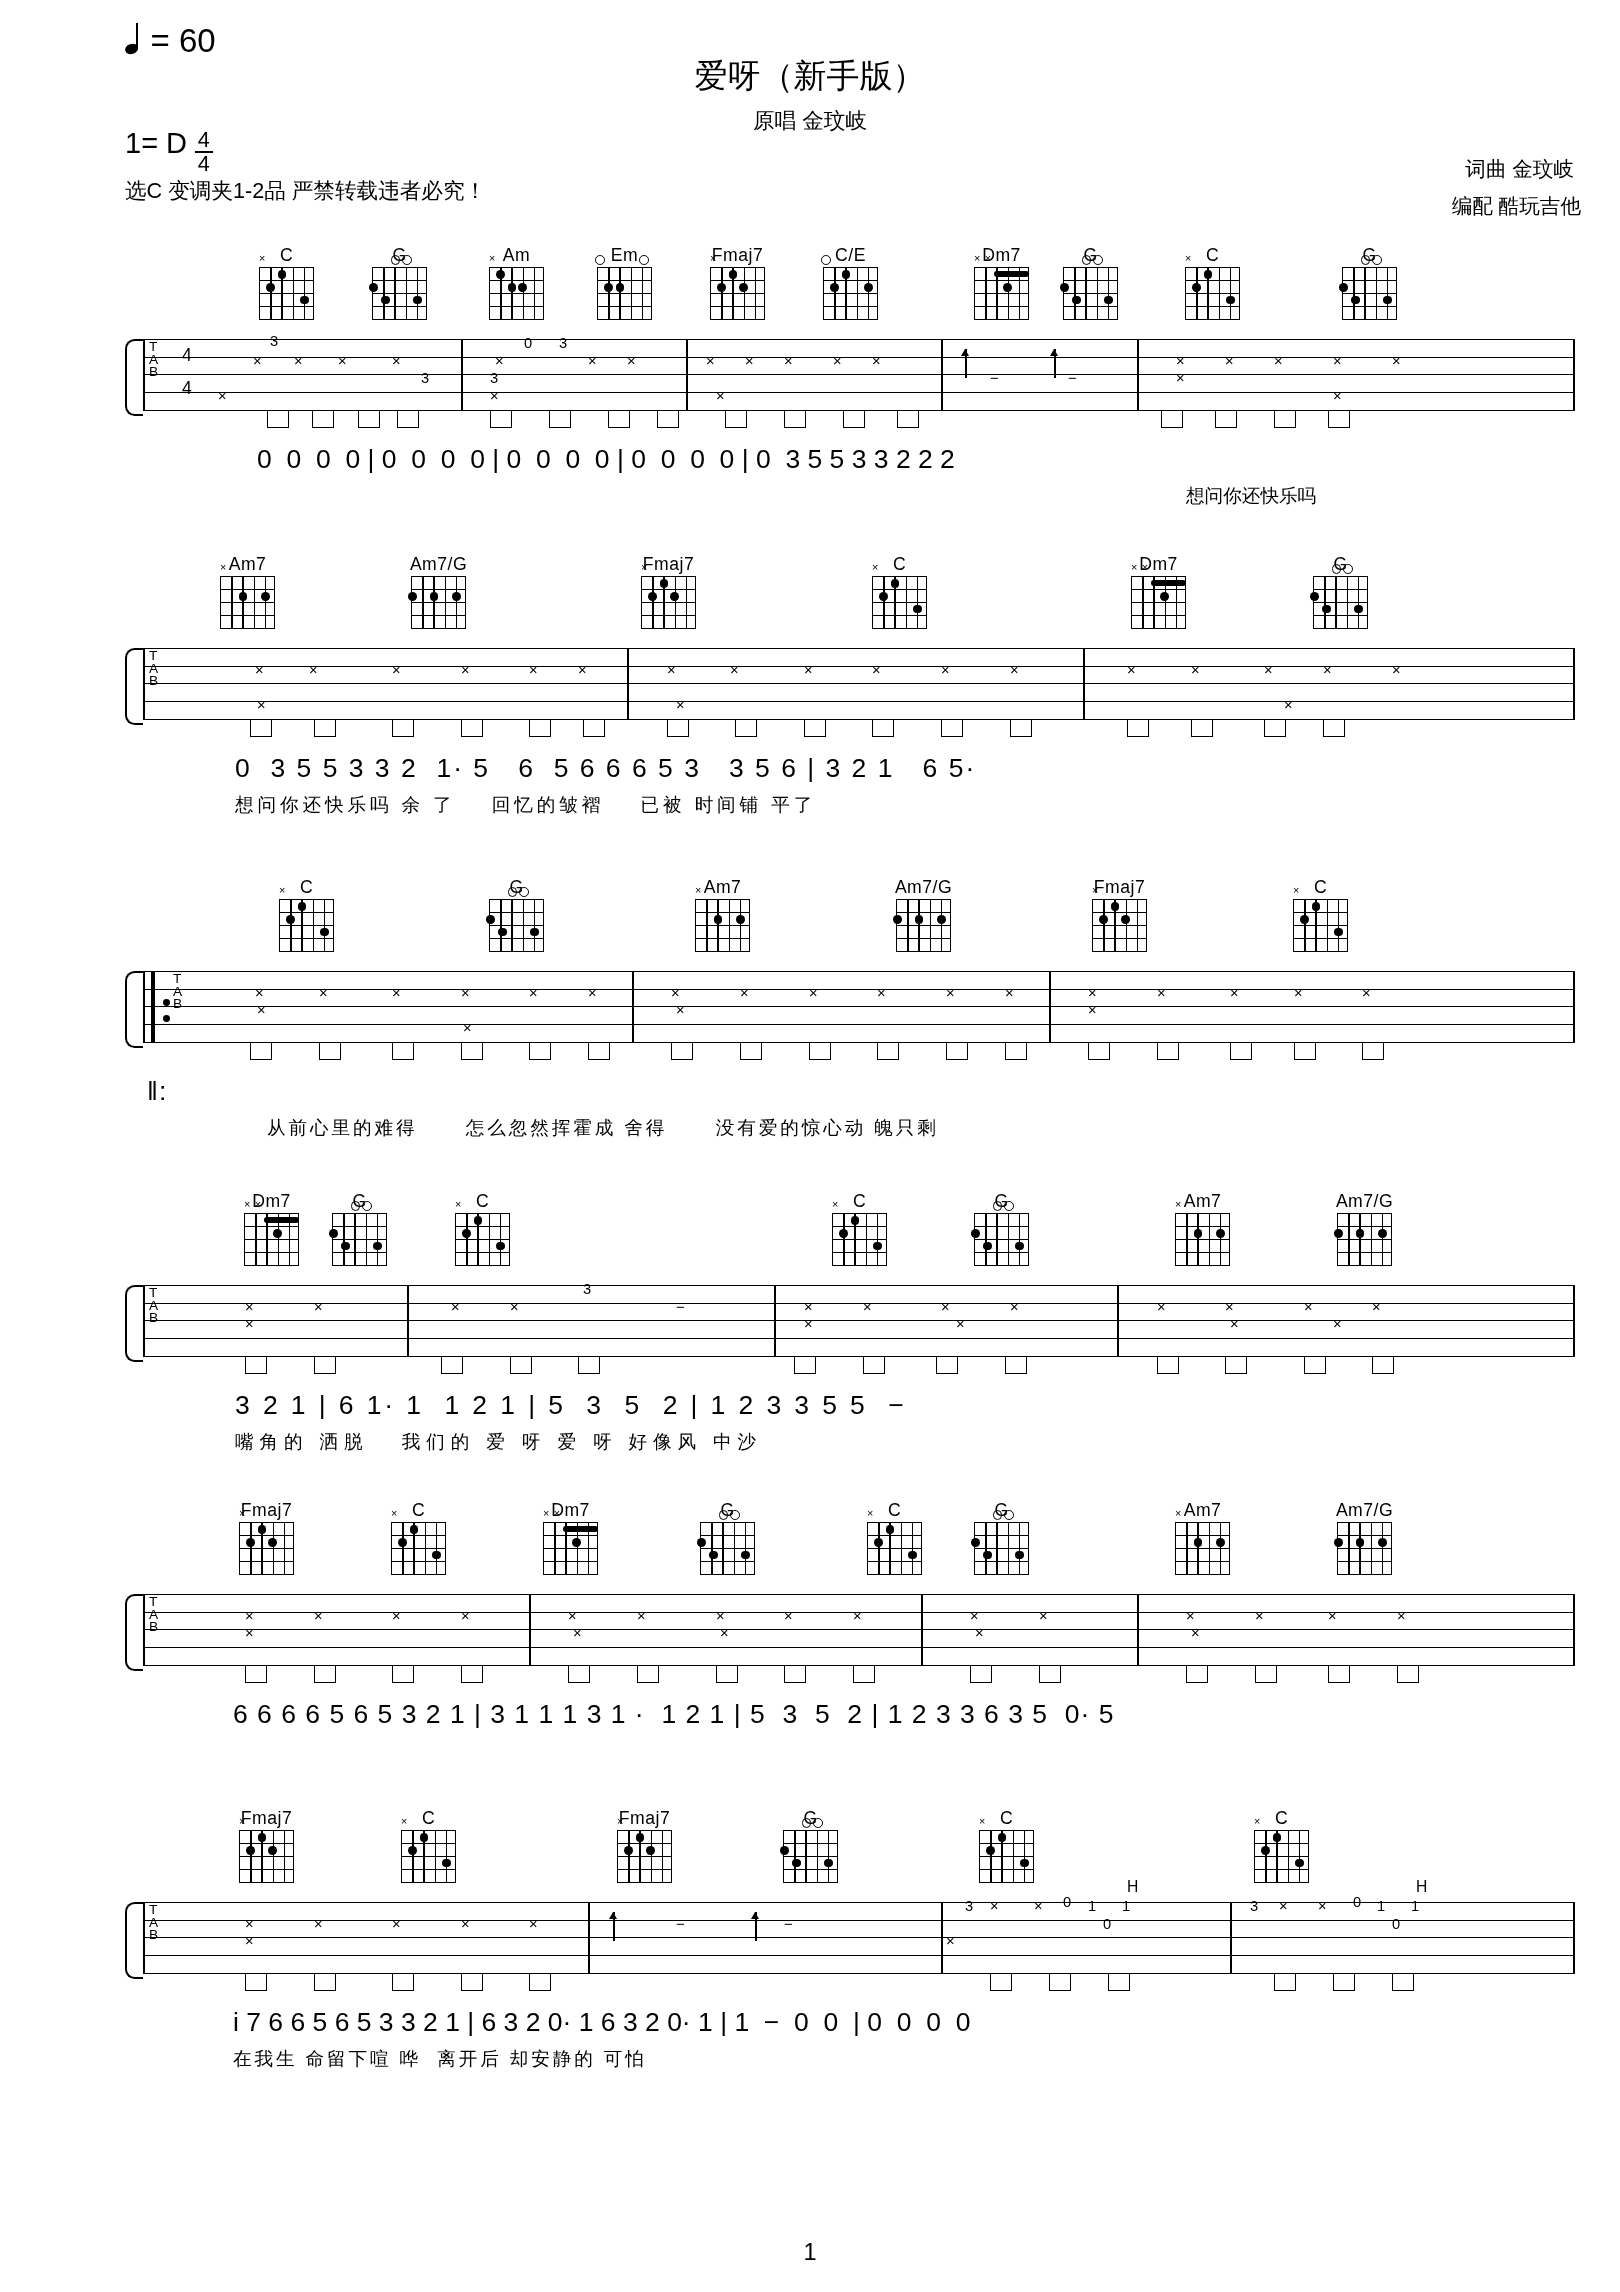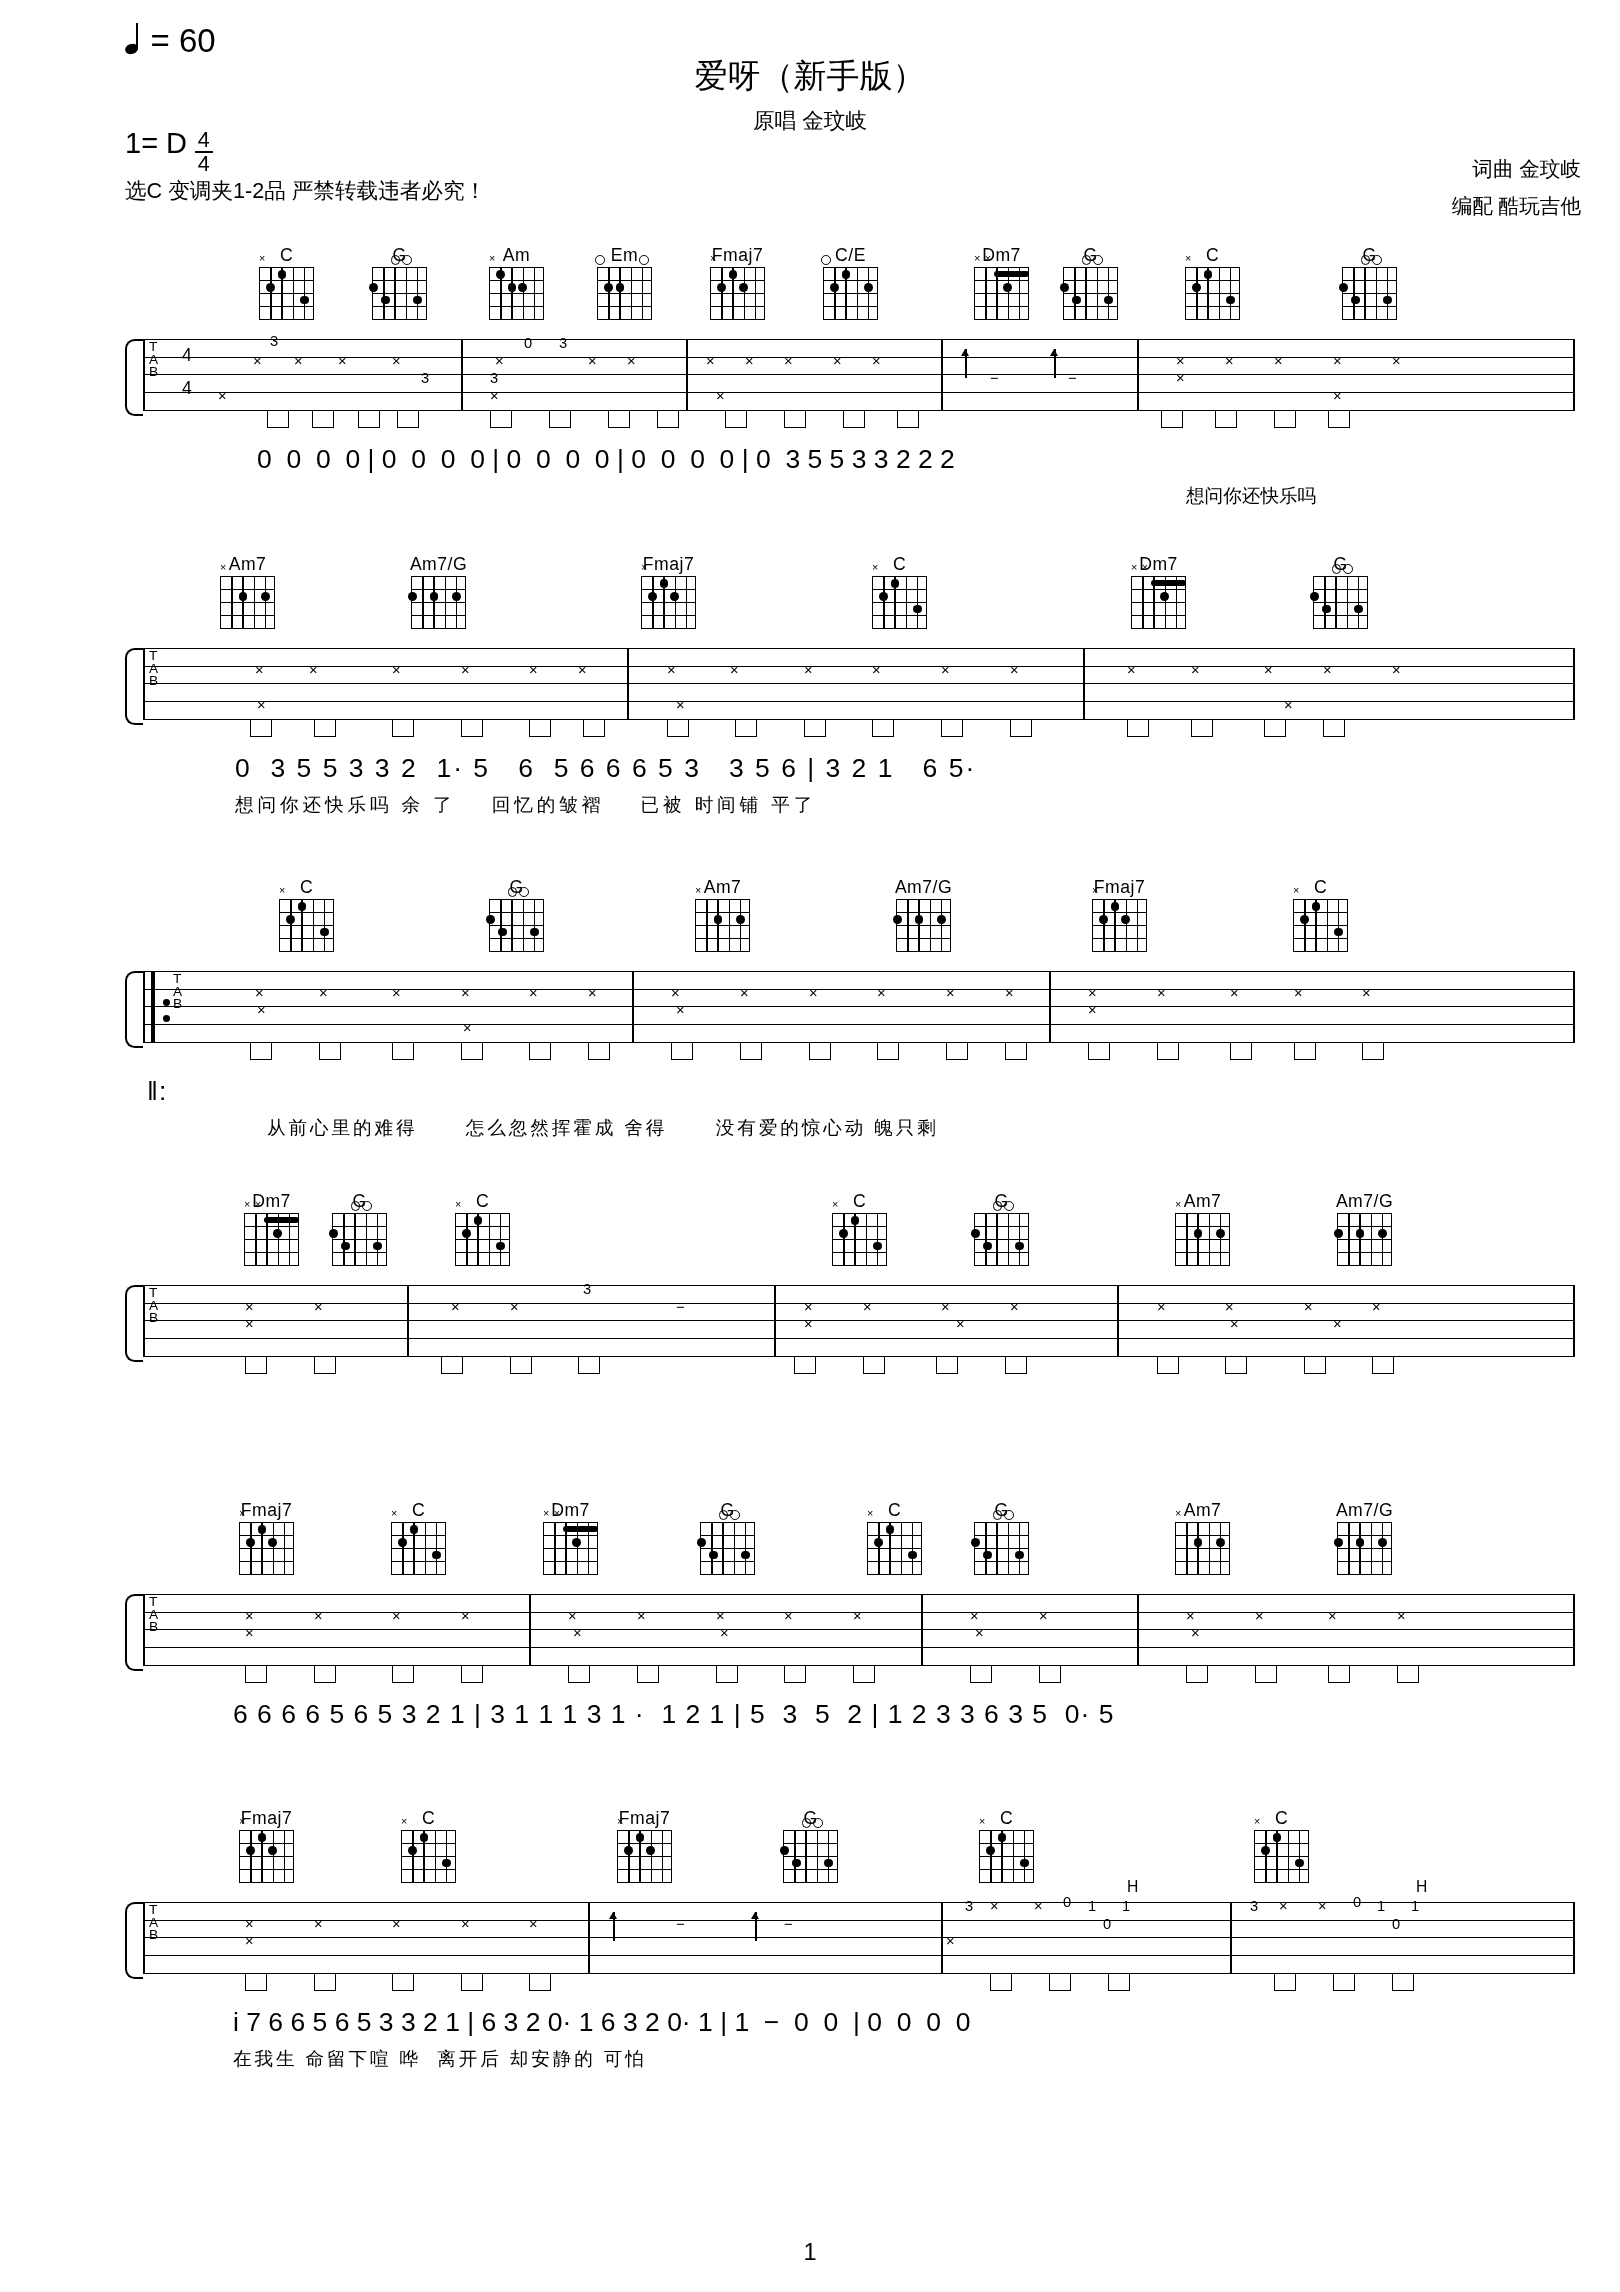--- a/index.html
+++ b/index.html
@@ -14,21 +14,21 @@
 
   .keysig{position:absolute;left:125px;top:127px;font-size:29px;display:flex;align-items:flex-start;gap:7.8px;}
   .frac{display:inline-block;text-align:center;line-height:1;font-size:21.6px;padding-top:2px;}
   .frac .num{display:block;border-bottom:2px solid #000;padding:0 2.9px;}
   .frac .den{display:block;padding:0 2.9px;}
 
   .capo{position:absolute;left:125px;top:176px;font-size:21.6px;}
 
   .title{position:absolute;left:0;right:0;top:54px;text-align:center;font-size:33px;}
   .subtitle{position:absolute;left:0;right:0;top:106px;text-align:center;font-size:21.6px;}
-  .credit1{position:absolute;right:39px;top:155px;font-size:20.6px;}
+  .credit1{position:absolute;right:46px;top:155px;font-size:20.6px;}
   .credit2{position:absolute;right:39px;top:192px;font-size:20.6px;}
 
   .page-num{position:absolute;left:0;right:0;bottom:27.4px;text-align:center;font-size:23.5px;}
 
   
   .system{position:absolute;left:0;width:1620px;}
 
   
   .chords{position:relative;height:90px;}
   .chord{position:absolute;top:0;width:73px;}
@@ -829,20 +829,24 @@
       <span class="strum" style="left:794px;top:74px;width:19.6px;"></span>
       <span class="strum" style="left:863px;top:74px;width:19.6px;"></span>
       <span class="strum" style="left:936px;top:74px;width:19.6px;"></span>
       <span class="strum" style="left:1005px;top:74px;width:19.6px;"></span>
       <span class="strum" style="left:1157px;top:74px;width:19.6px;"></span>
       <span class="strum" style="left:1225px;top:74px;width:19.6px;"></span>
       <span class="strum" style="left:1304px;top:74px;width:19.6px;"></span>
       <span class="strum" style="left:1372px;top:74px;width:19.6px;"></span>
     </div>
 
+    <div class="melodyrow" style="margin-top:23.5px;">
+      <span class="mel" style="left:235px;top:0;letter-spacing:2.9px;">3 2 1 | 6 1· 1  1 2 1 | 5  3  5  2 | 1 2 3 3 5 5  −</span>
+      <span class="lyr" style="left:235px;top:39px;letter-spacing:5.9px;">嘴角的 洒脱   我们的 爱 呀 爱 呀 好像风 中沙</span>
+    </div>
   </div>
 
   <div class="system" style="top:1500px;">
     <div class="chords">
       <div class="chord" style="left:230px;">
         <div class="cname">Fmaj7</div>
         <div class="grid">
           <span class="v" style="left:10.2px"></span>
             <span class="v" style="left:21.4px"></span>
             <span class="v" style="left:33px"></span>

